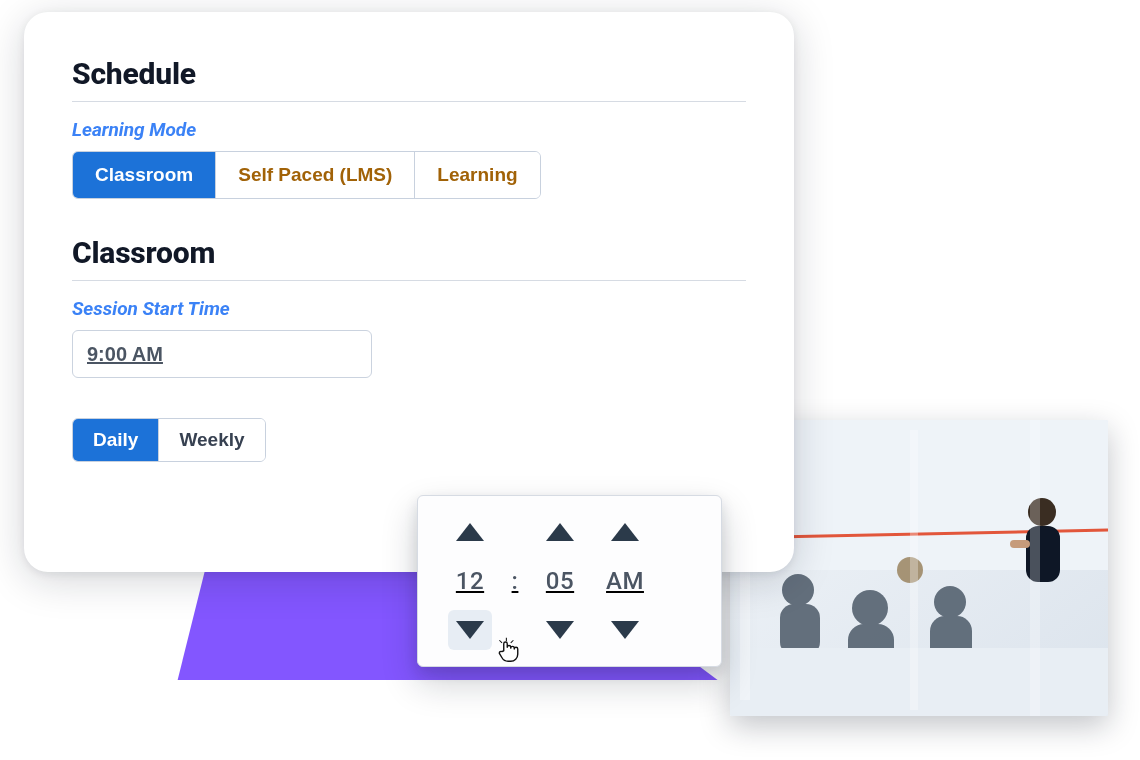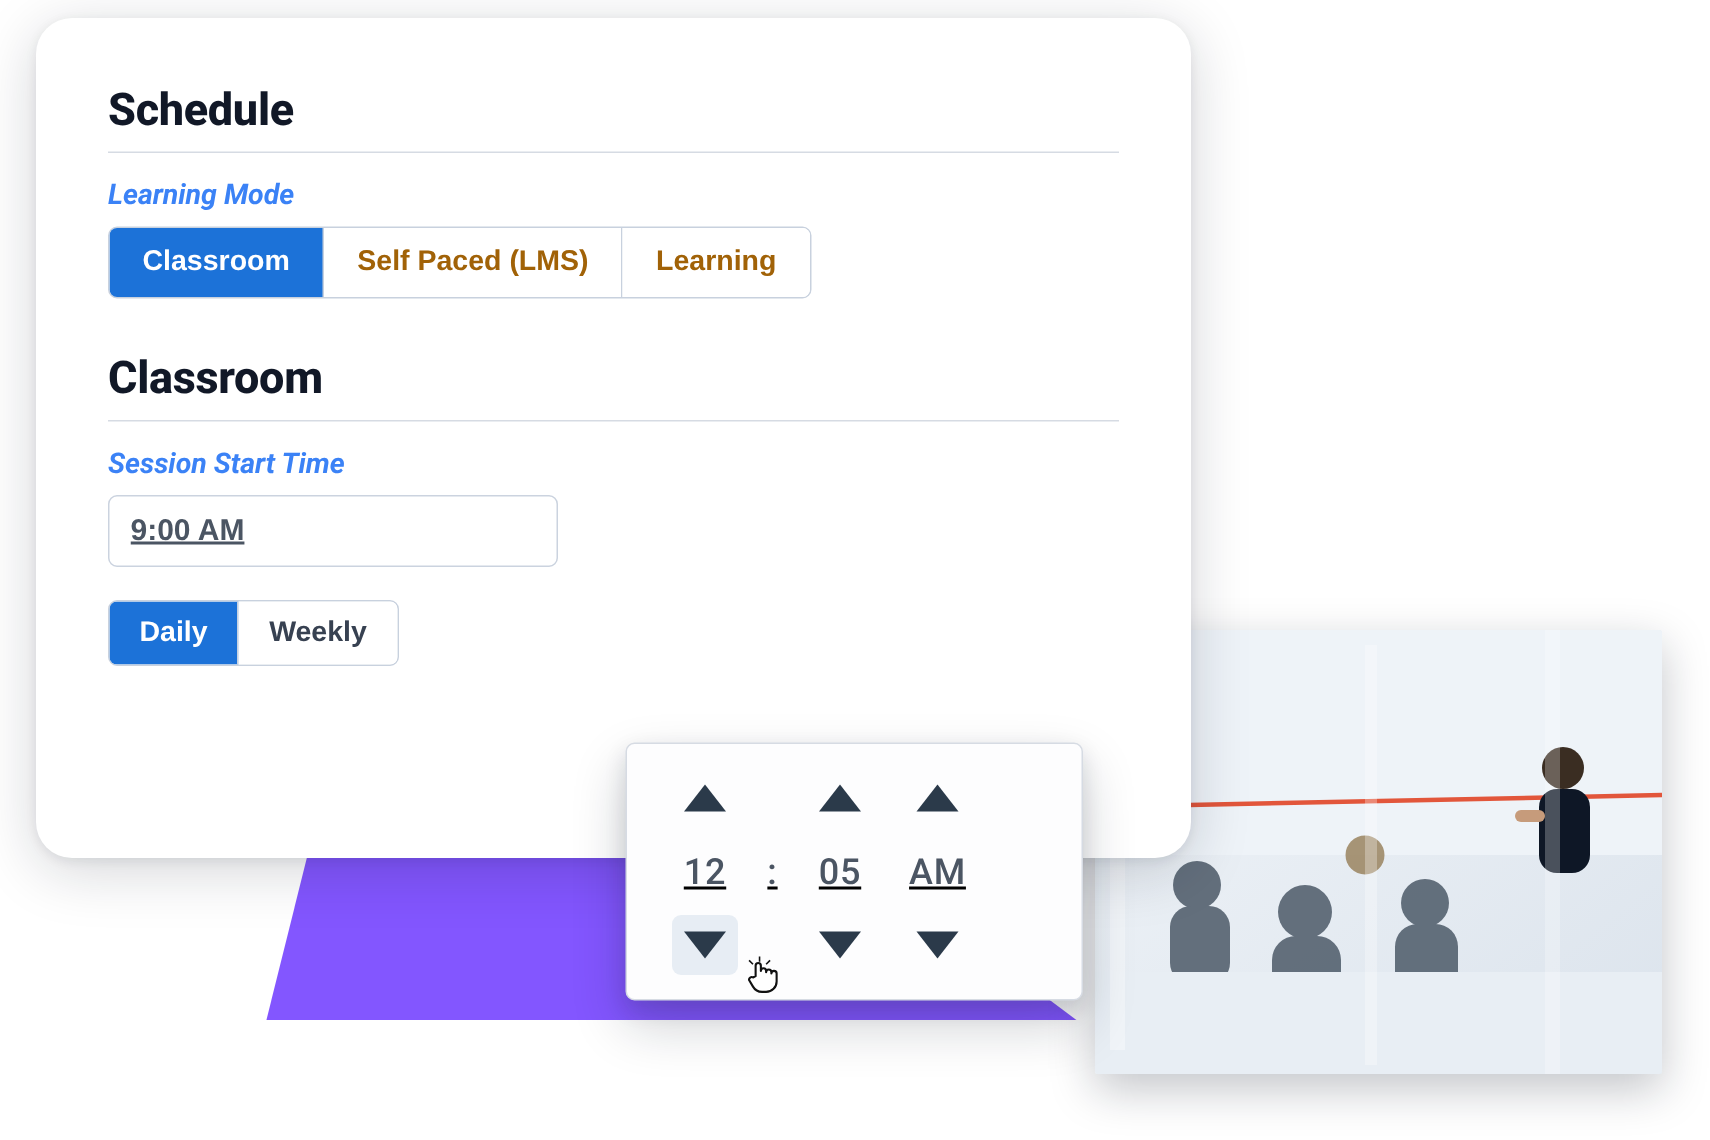--- a/index.html
+++ b/index.html
@@ -77,21 +77,21 @@
   .segmented button:last-child { border-right: none; }
   .segmented button.active {
     background: #1c72d8;
     color: #fff;
   }
 
   
   .time-row {
     display: flex;
     gap: 86px;
-    margin-bottom: 22px;
+    margin-bottom: 40px;
   }
   .time-col { flex: 0 0 300px; }
   .text-input {
     width: 300px;
     height: 48px;
     border: 1.5px solid #cbd3df;
     border-radius: 6px;
     padding: 0 14px;
     font-size: 20px;
     font-weight: 600;

